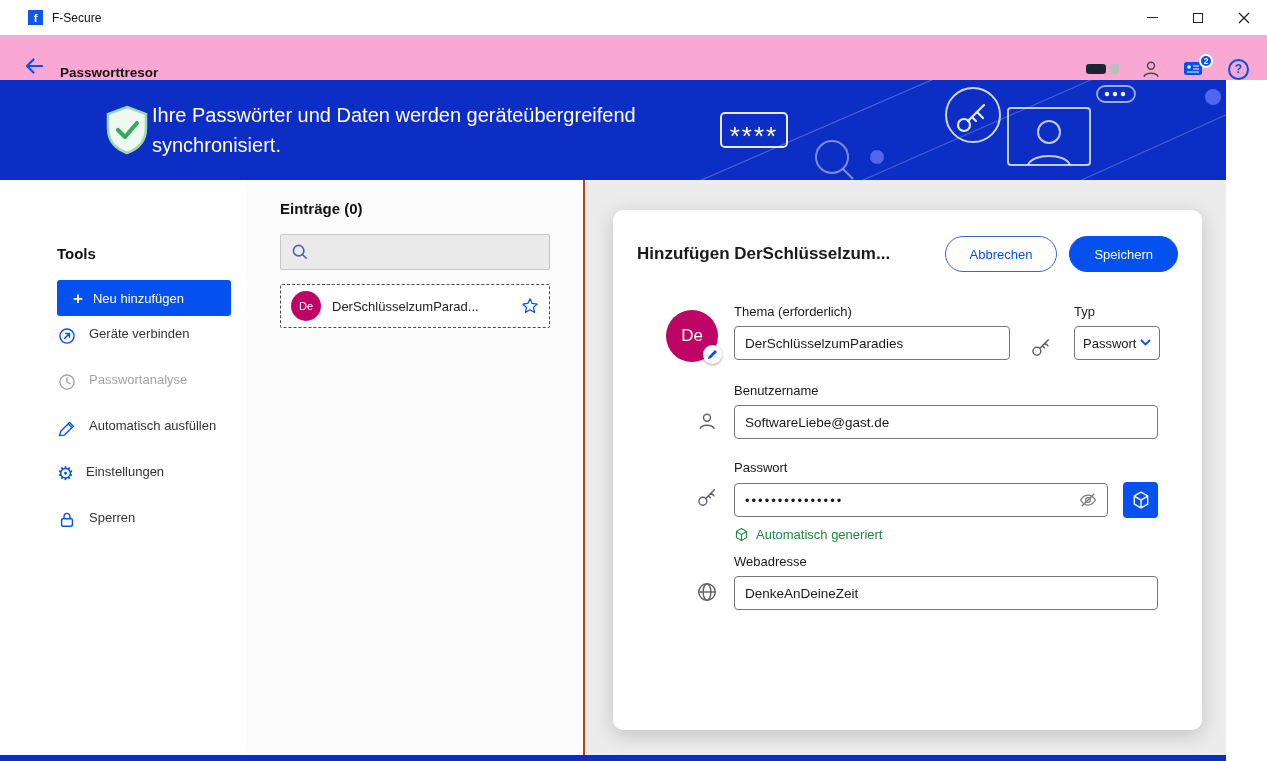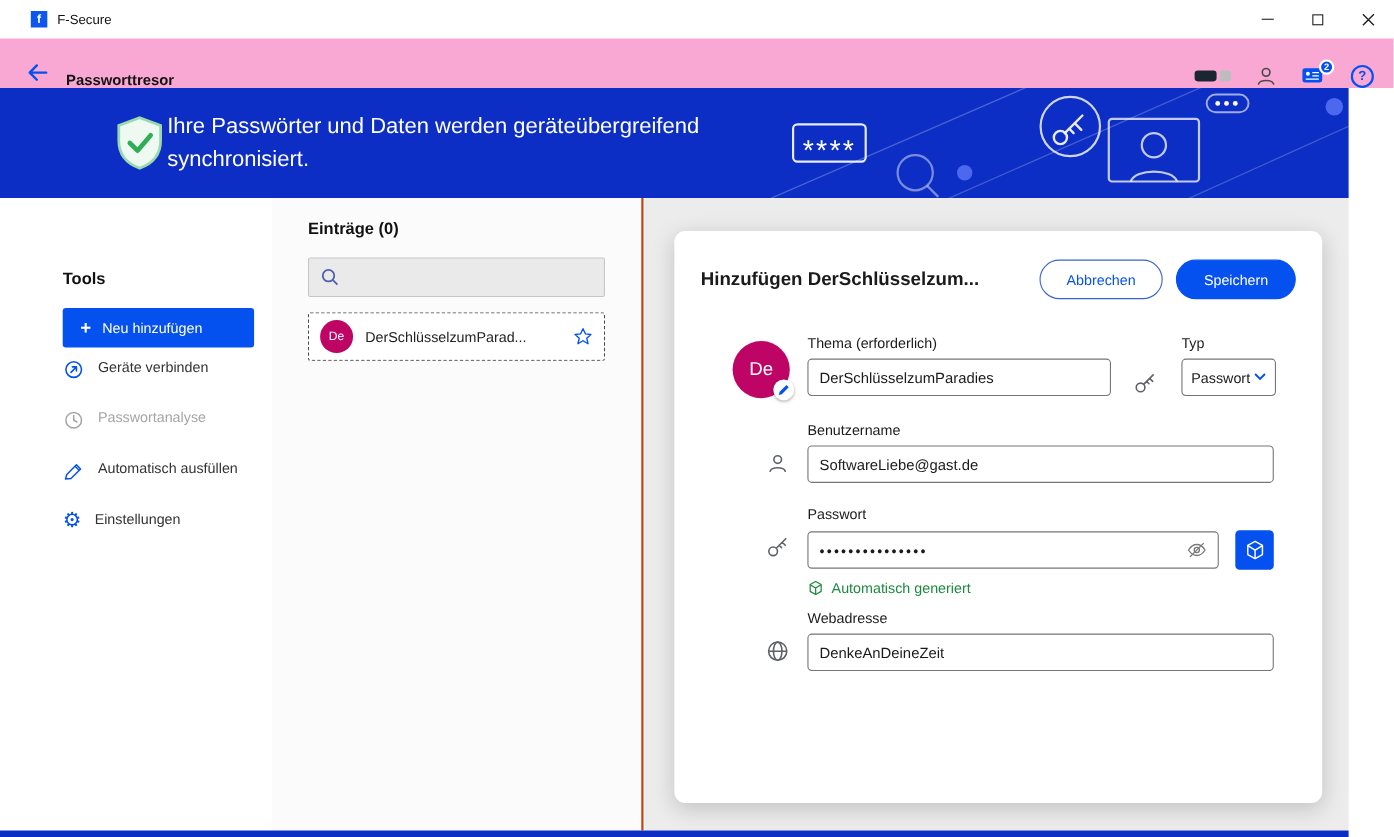--- a/index.html
+++ b/index.html
@@ -76,21 +76,21 @@
   .gutter { width:121px; flex:0 0 auto; display:flex; justify-content:flex-end; padding-right:16px; align-items:flex-start; }
   .gutter .gicon { margin-top:27px; }
   .field { flex:1; min-width:0; }
   .field .flabel { display:block; font-size:13px; color:#1a1a1a; margin-bottom:7px; }
   .tinput { width:100%; height:34px; border:1px solid #767676; border-radius:4px; font-family:inherit; font-size:13.5px; padding:0 10px; color:#1a1a1a; background:#fff; outline:none; }
 
   .avatar-wrap { position:relative; width:52px; height:52px; margin-top:6px; }
   .avatar-big { width:52px; height:52px; border-radius:50%; background:#be0566; color:#fff; font-size:17px; display:flex; align-items:center; justify-content:center; }
   .avatar-edit { position:absolute; right:-4px; bottom:-2px; width:19px; height:19px; border-radius:50%; background:#fff; box-shadow:0 1px 3px rgba(0,0,0,.35); display:flex; align-items:center; justify-content:center; cursor:pointer; }
 
-  .row1-flex { display:flex; align-items:flex-end; }
+  .row1-flex { display:flex; align-items:center; }
   .colA { width:276px; flex:0 0 auto; }
   .key-mid { margin:32px 22px 0 20px; flex:0 0 auto; }
   .colB { width:86px; flex:0 0 auto; }
   .select-box { width:86px; height:34px; border:1px solid #767676; border-radius:4px; background:#fff; display:flex; align-items:center; justify-content:space-between; padding:0 8px; font-size:13px; cursor:pointer; }
 
   .pw-flex { display:flex; align-items:center; }
   .pw-input-wrap { position:relative; width:374px; flex:0 0 auto; }
   .pw-input-wrap .tinput { padding-right:38px; letter-spacing:2px; font-size:13px; }
   .eye-btn { position:absolute; right:10px; top:50%; transform:translateY(-50%); cursor:pointer; }
   .gen-btn { width:36px; height:36px; margin-left:15px; border:none; border-radius:4px; background:#0551f0; display:flex; align-items:center; justify-content:center; cursor:pointer; }
@@ -214,20 +214,27 @@
           <path d="M13.5 7l4.5 4.5" stroke="#0551f0" stroke-width="1.6" fill="none"></path>
         </svg>
         <span class="label">Automatisch ausfüllen</span>
       </div>
 
       <div class="side-item">
         <span class="gear-glyph">⚙</span>
         <span class="label">Einstellungen</span>
       </div>
 
+      <div class="side-item">
+        <svg width="20" height="20" viewBox="0 0 24 24">
+          <rect x="5.5" y="10.5" width="13" height="9" rx="1.8" stroke="#0551f0" stroke-width="1.7" fill="none"></rect>
+          <path d="M8.5 10.5V7.5a3.5 3.5 0 0 1 7 0v3" stroke="#0551f0" stroke-width="1.7" fill="none"></path>
+        </svg>
+        <span class="label">Sperren</span>
+      </div>
 
     </div>
   </aside>
 
   <section class="entries-col">
     <div class="entries-heading">Einträge (0)</div>
     <div class="search-box">
       <svg width="18" height="18" viewBox="0 0 20 20">
         <circle cx="8.5" cy="8.5" r="5.8" stroke="#4d5fae" stroke-width="1.8" fill="none"></circle>
         <path d="M13 13l4.5 4.5" stroke="#4d5fae" stroke-width="1.8"></path>

